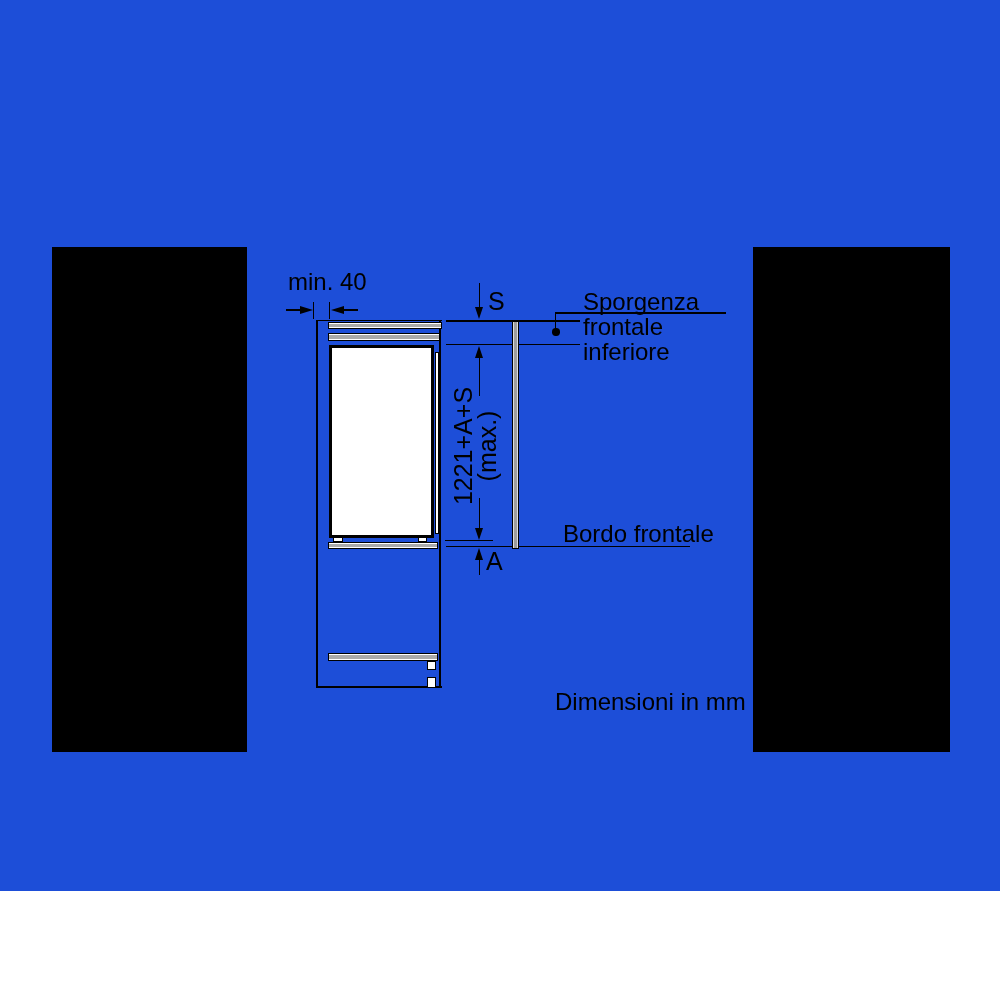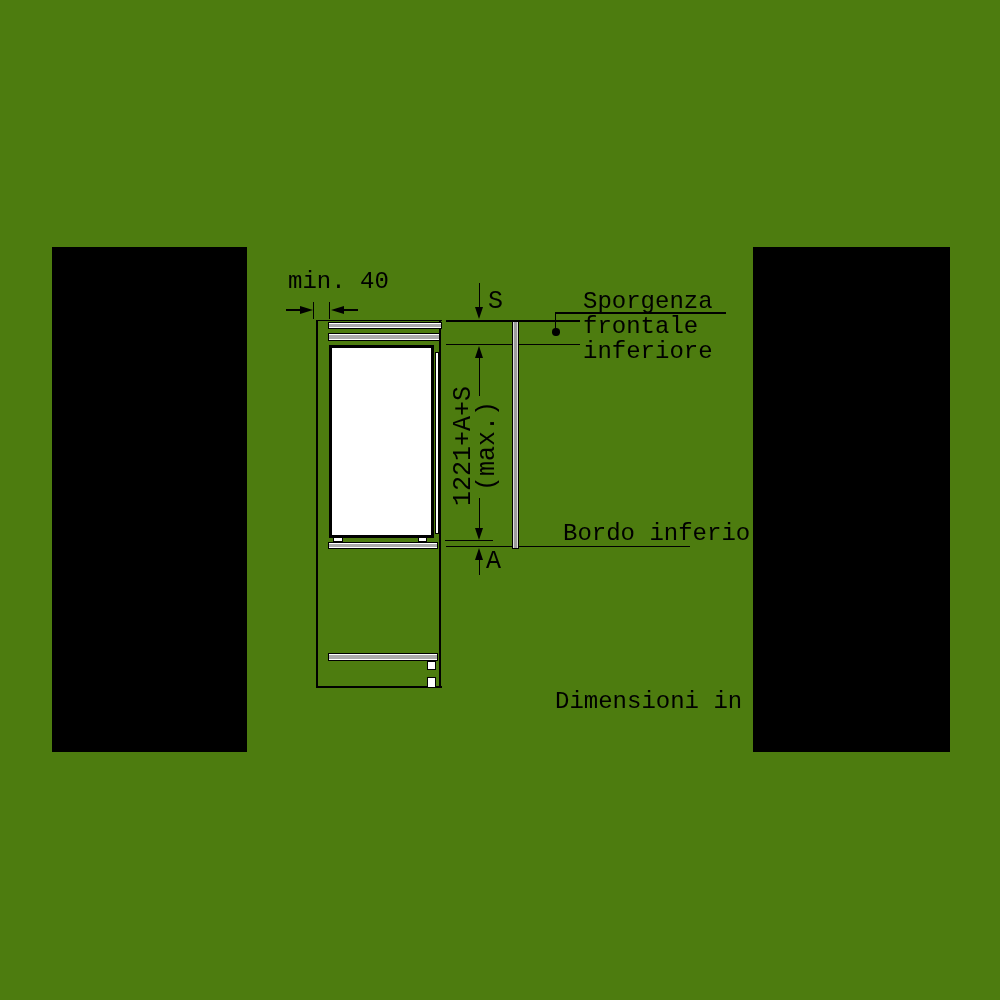--- a/index.html
+++ b/index.html
@@ -1,19 +1,19 @@
 <!DOCTYPE html>
 <html><head>
 <meta charset="utf-8">
 <style>
   html,body { margin:0; padding:0; background:#fff; }
   .canvas {
-    position:relative; width:1000px; height:1000px;
-    background:#4d7c0f; overflow:hidden;
-    font-family:Liberation Mono, monospace; color:#000;
+    position:relative; width:1000px; height:891px;
+    background:#1d4ed8; overflow:hidden;
+    font-family:Liberation Sans, sans-serif; color:#000;
   }
   .mask { position:absolute; background:#000; }
   .ln  { position:absolute; background:#000; }
   .bar {
     position:absolute; box-sizing:border-box;
     border:1.3px solid #000;
     background:linear-gradient(to bottom, #ffffff 0 16%, #ababab 16% 84%, #ffffff 84% 100%);
   }
   .whitebox {
     position:absolute; box-sizing:border-box;
@@ -102,18 +102,18 @@
   <div class="ln" style="left:478.6px; top:558.5px; width:1.4px; height:16px;"></div>
   <div class="txt" style="left:486px; top:549px; font-size:25px;">A</div>
 
   <div class="txt multi" style="left:583px; top:289px;">
     <div>Sporgenza</div>
     <div>frontale</div>
     <div>inferiore</div>
   </div>
 
   <div class="txt multi" style="left:563px; top:521px;">
-    <div>Bordo inferiore</div>
+    <div>Bordo frontale</div>
   </div>
 
   <div class="txt" style="left:555px; top:690px;">Dimensioni in mm</div>
 
 </div>
 
 </body></html>

